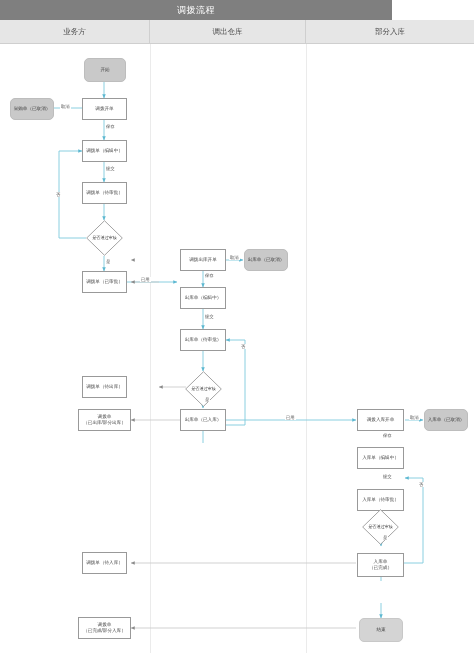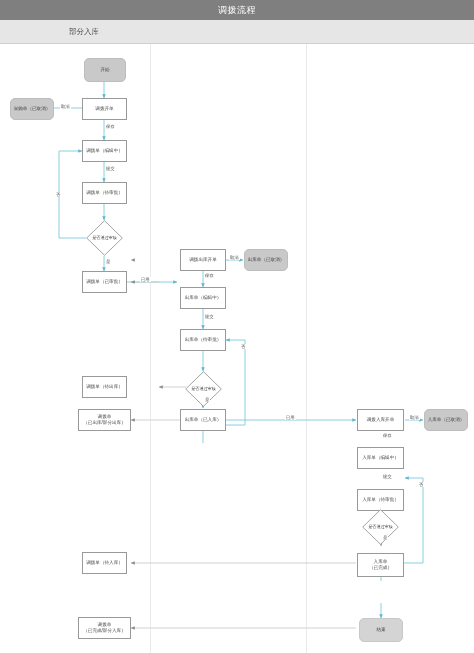--- a/index.html
+++ b/index.html
@@ -6,21 +6,21 @@
   html, body {
     width: 474px; height: 653px;
     background: #ffffff;
     font-family: "Liberation Sans", "DejaVu Sans", sans-serif;
     overflow: hidden;
   }
   #root { position: relative; width: 474px; height: 653px; }
 
   
   .title-bar {
-    position: absolute; left: 0; top: 0; width: 474px; height: 20px;
+    position: absolute; left: 0; top: 0; width: 392px; height: 20px;
     background: #7f7f7f; color: #ffffff;
     display: flex; align-items: center; justify-content: center;
     font-size: 9px; letter-spacing: .5px;
   }
   .lane-head-row {
     position: absolute; left: 0; top: 20px; width: 474px; height: 24px;
     display: flex;
     background: #e6e6e6;
     border-bottom: 1px solid #cfcfcf;
   }
@@ -92,20 +92,26 @@
 </head>
 <body>
 
 <div id="root">
 
   <div class="title-bar">
     <span>调拨流程</span>
   </div>
 
   <div class="lane-head-row">
+    <div class="lane-head c0">
+      <span>业务方</span>
+    </div>
+    <div class="lane-head c1">
+      <span>调出仓库</span>
+    </div>
     <div class="lane-head c2">
       <span>部分入库</span>
     </div>
   </div>
 
   <div class="lane-div" style="left:150px;"></div>
   <div class="lane-div" style="left:306px;"></div>
 
   <div id="canvas">
 

